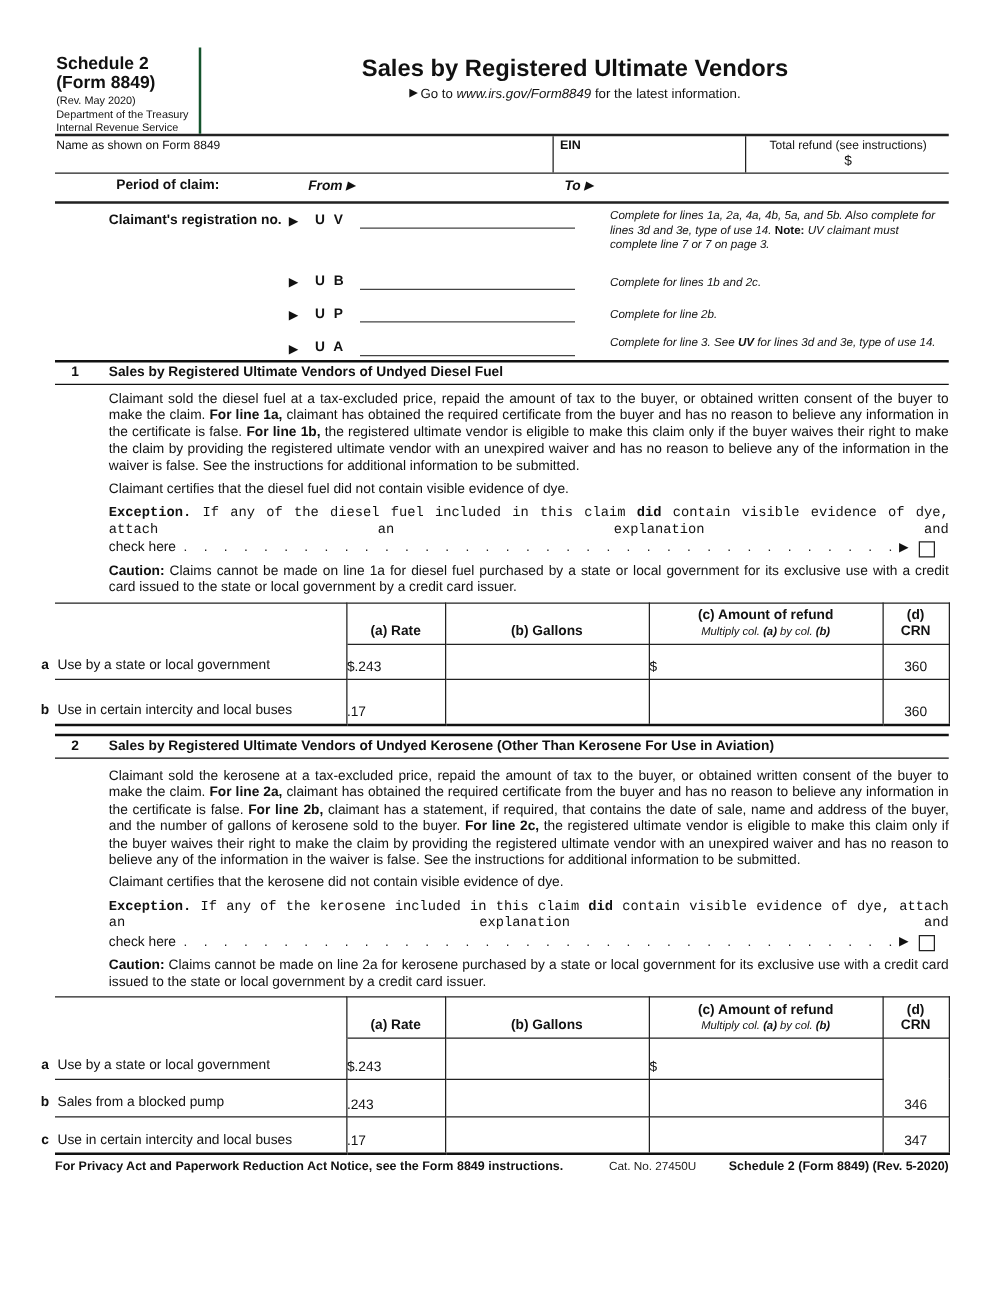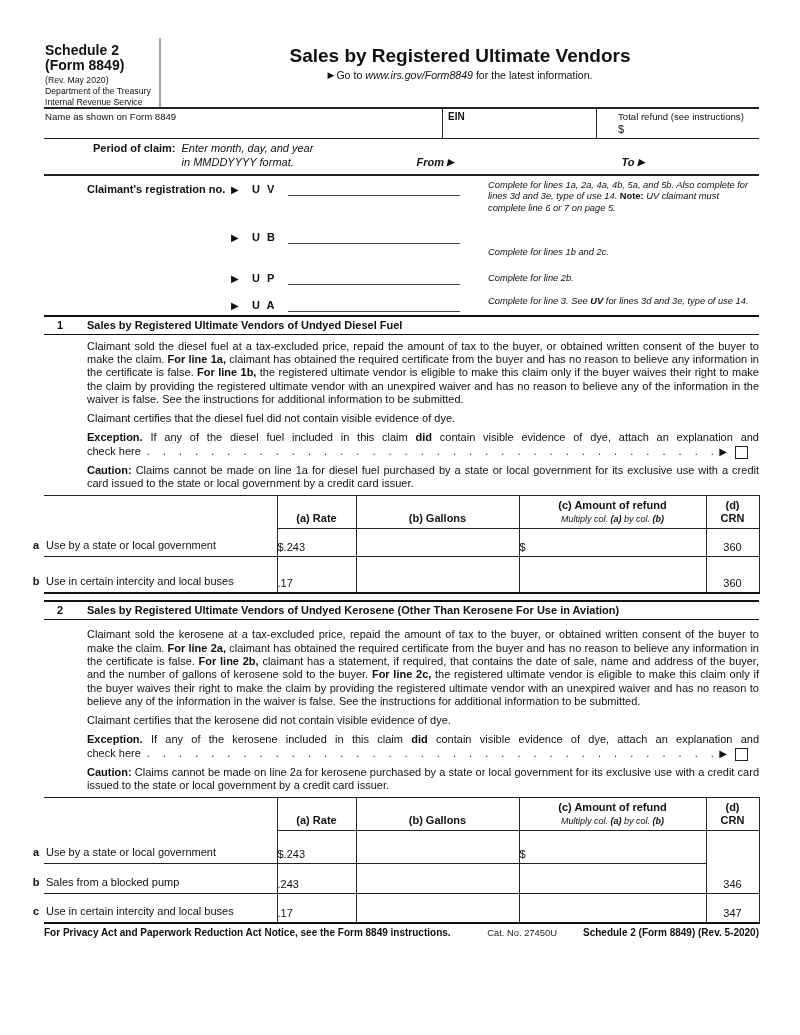--- a/index.html
+++ b/index.html
@@ -5,35 +5,35 @@
   * { margin:0; padding:0; box-sizing:border-box; }
   html,body { background:#e8e8e8; }
   body { font-family:"Liberation Sans", sans-serif; color:#111; }
   .page { position:relative; width:800px; height:1035px; background:#fff; margin:0 auto;
           padding:38px 41px 0 44px; overflow:hidden; }
   .b { font-weight:bold; }
   .i { font-style:italic; }
 
   
   .hdr { display:flex; border-bottom:2px solid #222; height:71px; }
-  .hdr-left { width:117px; border-right:2px solid #a3a3a3; padding:5px 0 0 1px; }
+  .hdr-left { width:117px; border-right:2px solid #14532d; padding:5px 0 0 1px; }
   .sched { font-weight:bold; font-size:14px; line-height:1.1; }
   .tiny { font-size:8.7px; line-height:1.18; margin-top:1px; }
   .hdr-center { flex:1; text-align:center; padding-top:7px; }
   .title { font-size:19px; font-weight:bold; }
   .sub { font-size:10.6px; margin-top:2px; line-height:1.2; }
   .arrow-ic { font-size:9px; position:relative; top:-1px; margin-right:2px; }
   .hdr-right { width:120px; border-left:2px solid #222; display:flex; align-items:center;
                justify-content:center; font-size:10.3px; }
 
   
   .id-row { display:flex; height:30px; border-bottom:1px solid #222; font-size:9.6px; }
   .id-name { flex:1; padding:2px 4px 0 1px; }
   .id-ein { width:154px; border-left:1px solid #222; padding:2px 4px 0 5px; font-weight:bold; font-size:10px; }
-  .id-refund { width:163px; border-left:1px solid #222; padding:2px 4px 0 21px; }
+  .id-refund { width:163px; border-left:1px solid #222; padding:2px 4px 0 5px;text-align:center; }
   .id-refund .dollar { display:block; font-size:11px; margin-top:1px; }
 
   
   .period-row { display:flex; border-bottom:2px solid #222; padding:3px 0 4px 49px; font-size:11px; }
   .period-label { font-weight:bold; margin-right:6px; white-space:nowrap; }
   .period-hint { font-style:italic; width:170px; line-height:1.25; }
   .from-group { display:flex; width:205px; margin-left:65px; align-items:flex-end; padding-bottom:2px; }
   .to-group { display:flex; flex:1; align-items:flex-end; padding-bottom:2px; }
   .ft-label { font-weight:bold; white-space:nowrap;font-style:italic; }
   .ft-field { flex:1; height:13px; }
@@ -51,21 +51,21 @@
   
   .sec-bar { display:flex; border-top:2px solid #111; border-bottom:1.5px solid #111;
              padding:2px 0 3px; font-size:11px; font-weight:bold; }
   .sec-num { width:43px; padding-left:13px; }
   .sec-title { flex:1; }
 
   
   .body { padding-left:43px; font-size:11px; line-height:1.22; }
   .para { text-align:justify; margin-top:5px; }
   .certify { margin-top:5px; }
-  .exc-line1 { margin-top:6px; text-align:justify; text-align-last:justify; }
+  .exc-line1 { margin-top:6px; text-align:justify; text-align-last:justify;font-family:Liberation Mono, monospace; }
   .exc-line2 { display:flex; align-items:center; margin-top:1px; }
   .exc-dots { flex:1; overflow:hidden; white-space:nowrap; letter-spacing:5px; margin:0 2px 0 6px; color:#222; }
   .exc-arrow { font-size:10px; margin-right:8px; }
   .checkbox { width:13px; height:13px; border:1.3px solid #222; margin-right:11px; flex:none; background:#fff; }
 
   
   table.grid { border-collapse:collapse; width:715px; margin-top:4px; table-layout:fixed; }
   table.grid td { font-size:11px; vertical-align:bottom; padding:0 0 3px 0; }
   td.hd { font-weight:bold; text-align:center; vertical-align:top; padding-top:2px;
           border:1px solid #222; line-height:1.15; }
@@ -116,50 +116,46 @@
       <span>EIN</span>
     </div>
     <div class="id-refund">
       <span>Total refund (see instructions)</span>
       <span class="dollar">$</span>
     </div>
   </div>
 
   <div class="period-row">
     <span class="period-label">Period of claim:</span>
-    <span class="period-hint">
-      <span>Enter month, day, and year</span><br>
-      <span>in MMDDYYYY format.</span>
-    </span>
     <span class="from-group">
       <span class="ft-label"><span>From</span> <span class="arrow-ic">▶</span></span>
       <span class="ft-field"></span>
     </span>
     <span class="to-group">
       <span class="ft-label"><span>To</span> <span class="arrow-ic">▶</span></span>
       <span class="ft-field"></span>
     </span>
   </div>
 
   <div class="reg">
     <div class="reg-row mb1">
       <span class="reg-spacer">Claimant's registration no.</span>
       <span class="reg-arrow">▶</span>
       <span class="reg-code">U V</span>
       <span class="reg-line"></span>
       <span class="reg-note">
-        <span>Complete for lines 1a, 2a, 4a, 4b, 5a, and 5b. Also complete for lines 3d and 3e, type of use 14. </span><span class="b" style="font-style:normal">Note:</span><span> UV claimant must complete line 6 or 7 on page 5.</span>
+        <span>Complete for lines 1a, 2a, 4a, 4b, 5a, and 5b. Also complete for lines 3d and 3e, type of use 14. </span><span class="b" style="font-style:normal">Note:</span><span> UV claimant must complete line 7 or 7 on page 3.</span>
       </span>
     </div>
     <div class="reg-row mb2">
       <span class="reg-spacer"></span>
       <span class="reg-arrow">▶</span>
       <span class="reg-code">U B</span>
       <span class="reg-line"></span>
-      <span class="reg-note" style="margin-top:16px">
+      <span class="reg-note" style="margin-top:2px">
         <span>Complete for lines 1b and 2c.</span>
       </span>
     </div>
     <div class="reg-row mb3">
       <span class="reg-spacer"></span>
       <span class="reg-arrow">▶</span>
       <span class="reg-code">U P</span>
       <span class="reg-line"></span>
       <span class="reg-note" style="margin-top:1px">
         <span>Complete for line 2b.</span>

